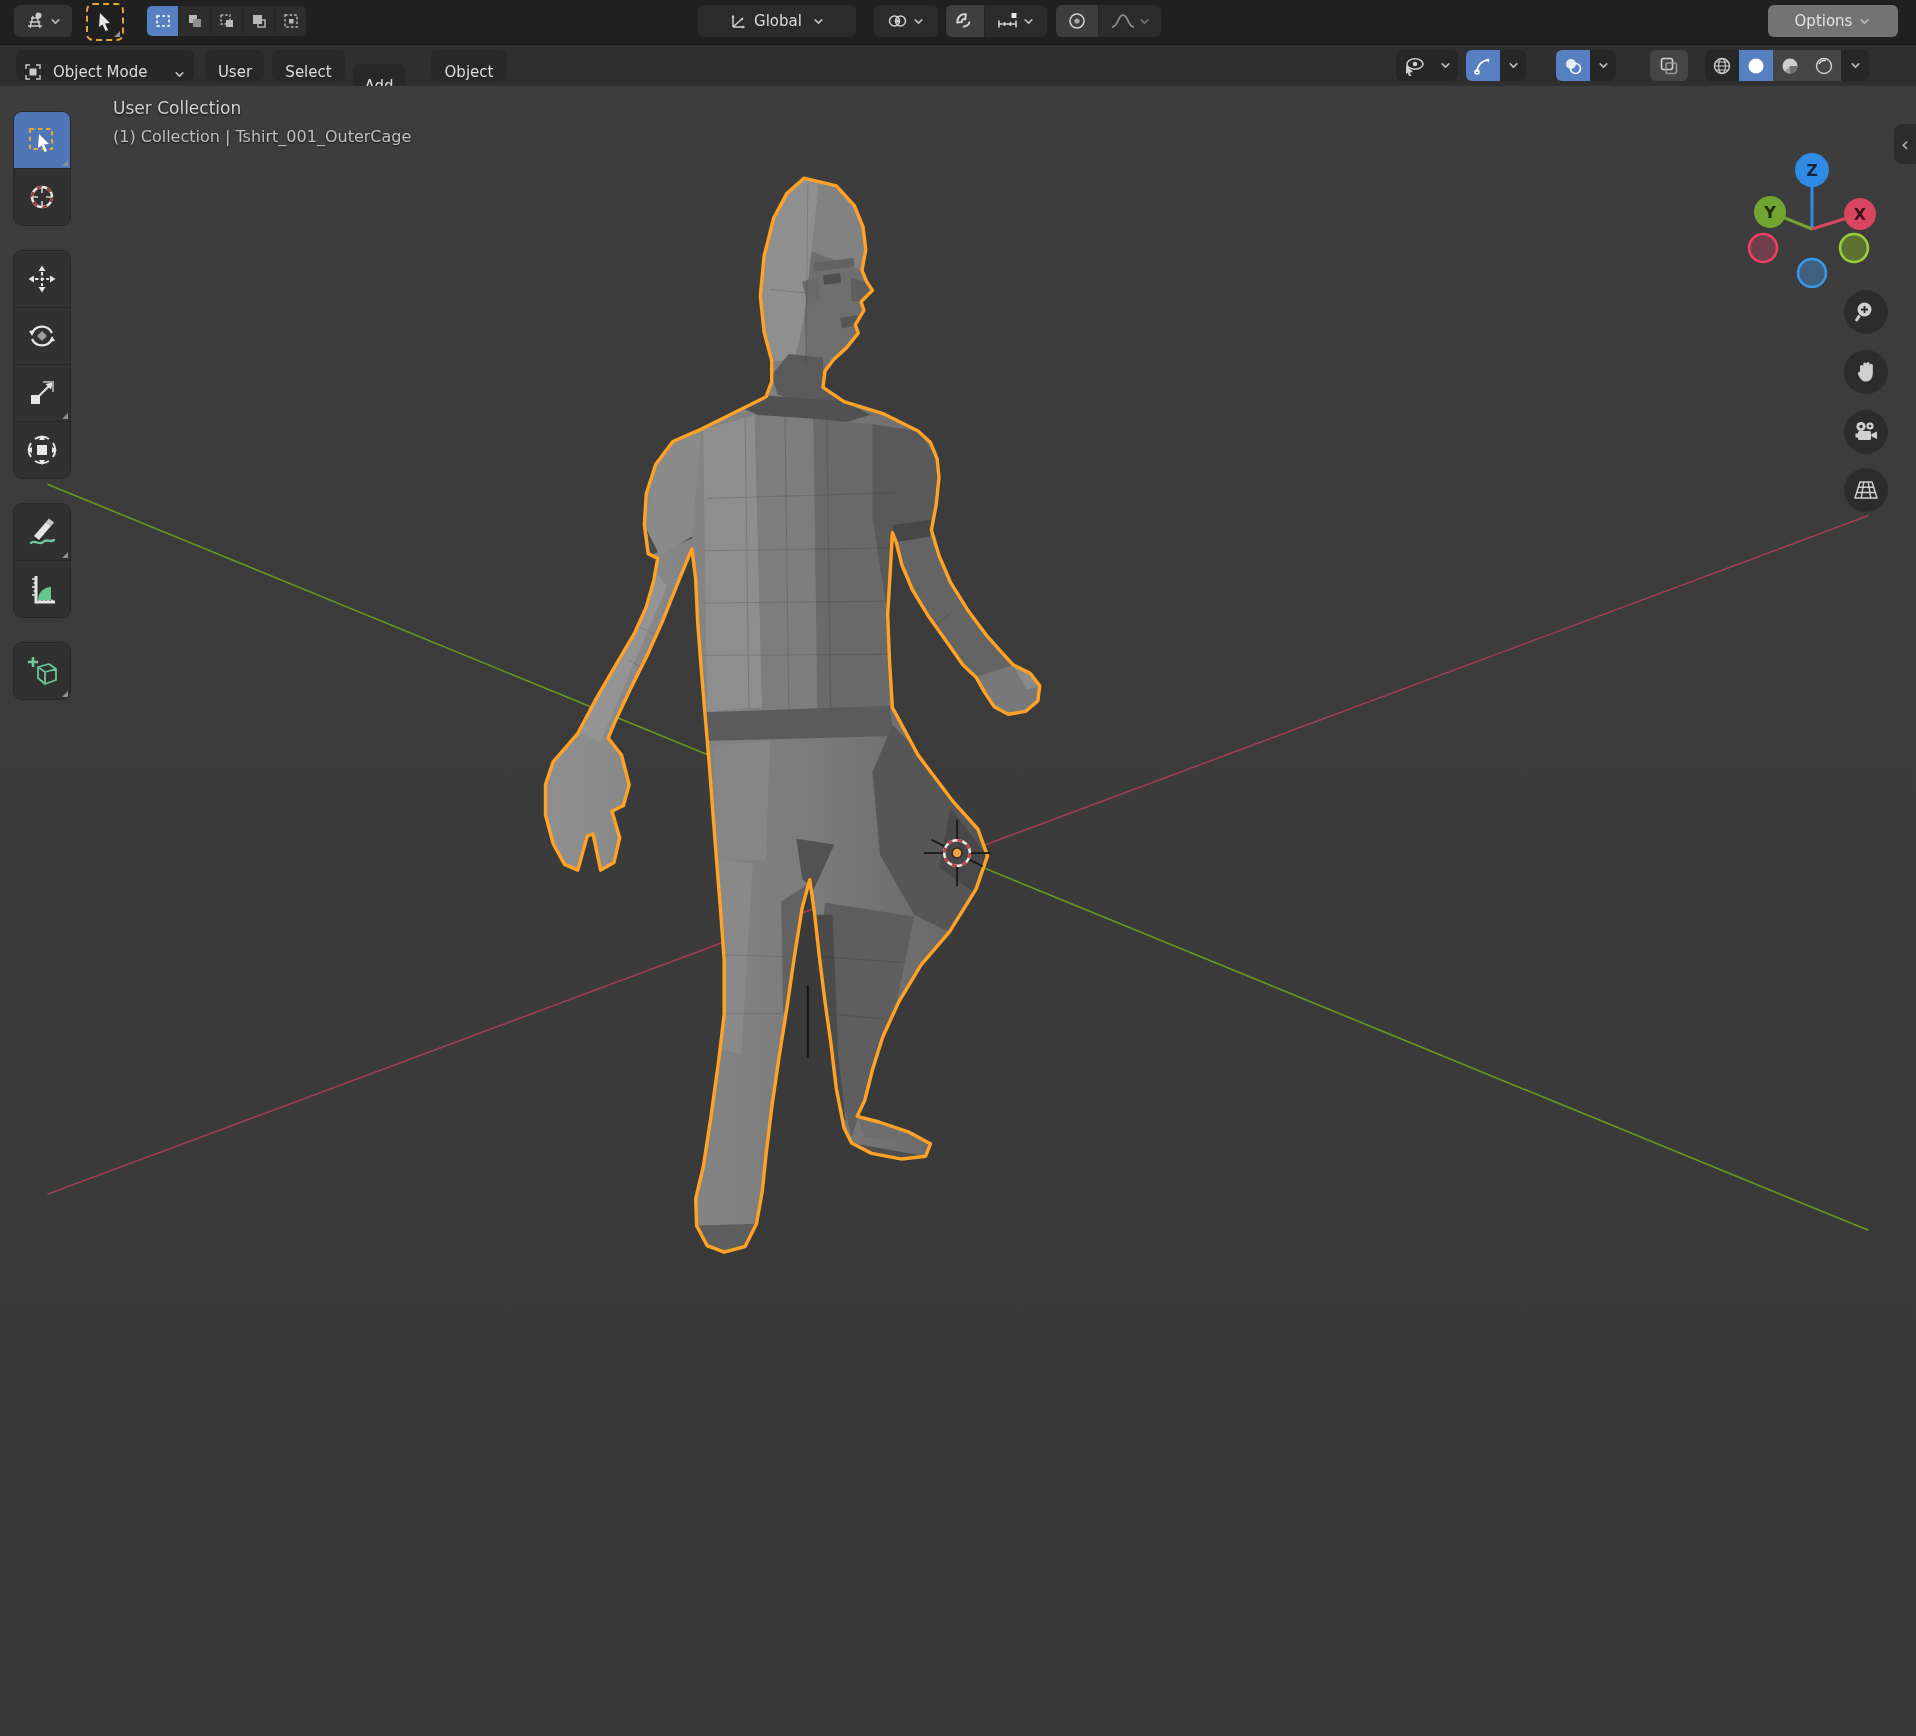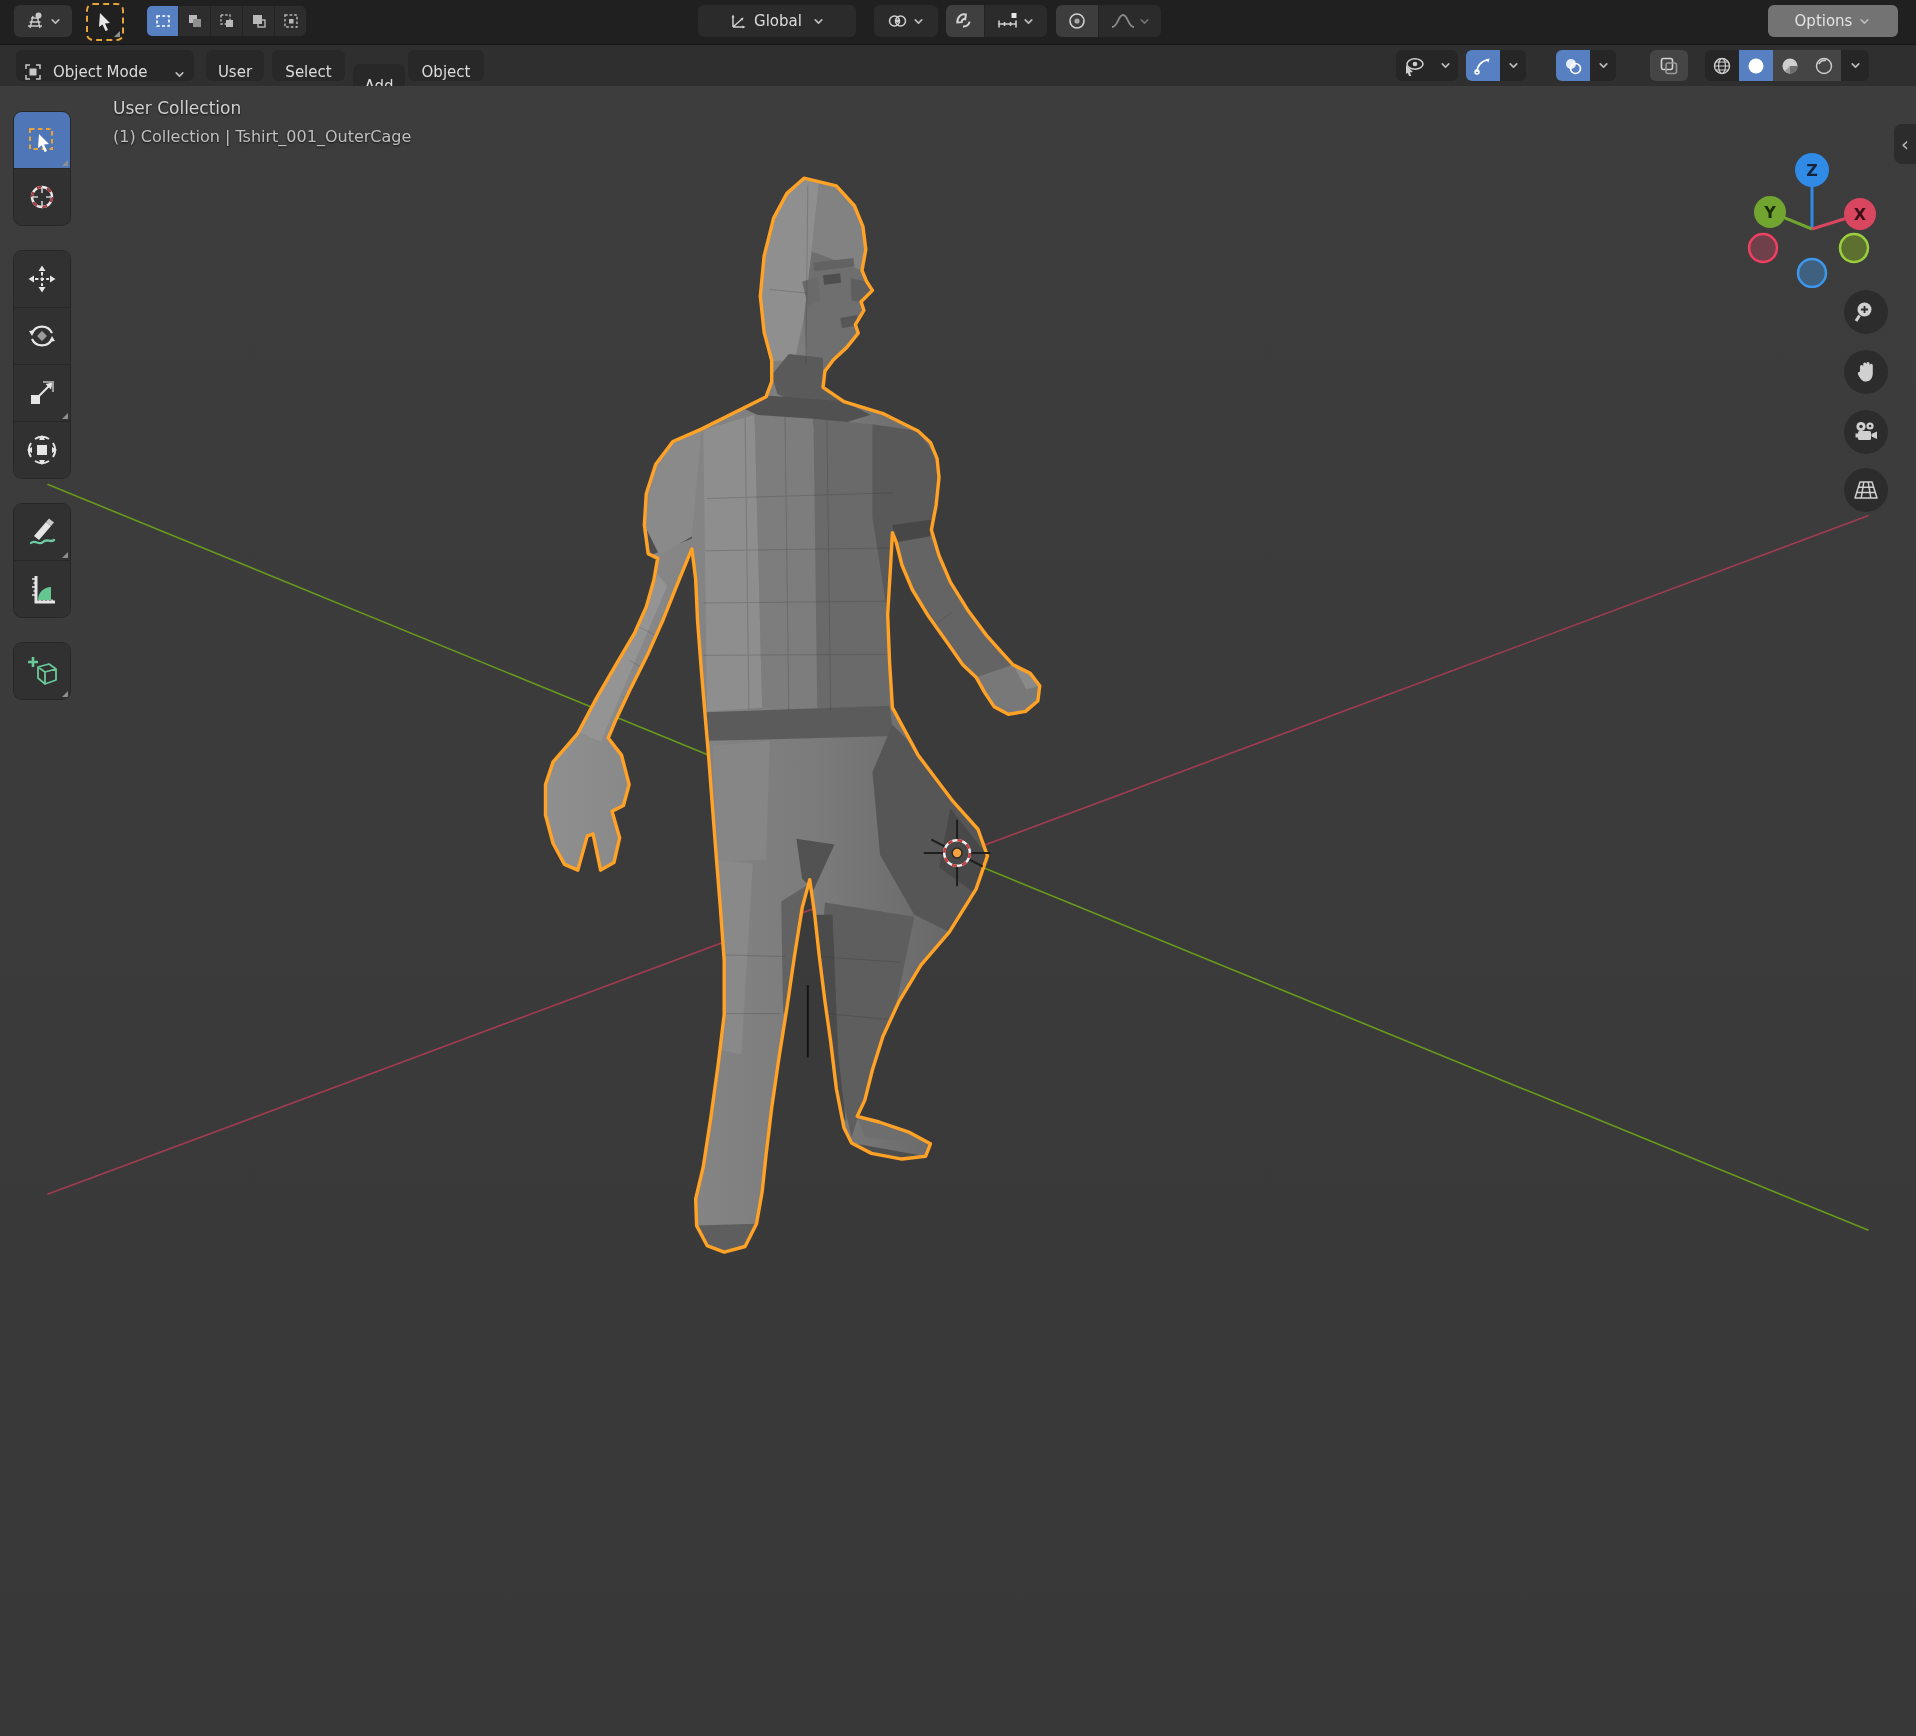--- a/index.html
+++ b/index.html
@@ -33,21 +33,21 @@
   #options-btn{left:1768px;width:130px;background:#737373;}
   #options-btn .lbl{font-size:15px;color:#e3e3e3;margin-right:2px;}
   
   #vheader{position:absolute;left:0;top:45px;width:100%;height:41px;background:#2f2f2f;border-bottom:1px solid #242424;}
   .vh-btn{position:absolute;top:5px;height:31px;display:flex;align-items:flex-end;justify-content:center;gap:11px;
           border-radius:6px;font-size:15px;color:#dcdcdc;background:rgba(0,0,0,.15);padding:0 10px;box-sizing:border-box;}
   #mode-btn{left:16px;width:178px;background:#272727;justify-content:flex-start;padding:0 8px;}
   #menu-view{left:206px;width:58px;}
   #menu-select{left:272px;width:73px;}
   #menu-add{left:353px;width:52px;margin-top:14px;}
-  #menu-object{left:408px;width:76px;}
+  #menu-object{left:431px;width:76px;}
   .vh-group{position:absolute;top:5px;height:31px;display:flex;border-radius:6px;overflow:hidden;}
   .vh-tile{height:31px;display:flex;align-items:center;justify-content:center;background:#262626;}
   .vh-tile.on{background:#5680c2;}
   .vh-tile.mid{background:#454545;}
   
   #viewport{position:absolute;left:0;top:86px;width:1916px;height:1650px;background:linear-gradient(#3d3d3d,#383838);}
   #scene{position:absolute;left:0;top:0;}
   #vp-text{position:absolute;left:113px;top:12px;text-shadow:0 1px 2px rgba(0,0,0,.7);}
   #vp-text .l1{font-size:17px;color:#d2d2d2;}
   #vp-text .l2{font-size:16px;color:#c0c0c0;margin-top:9px;}

